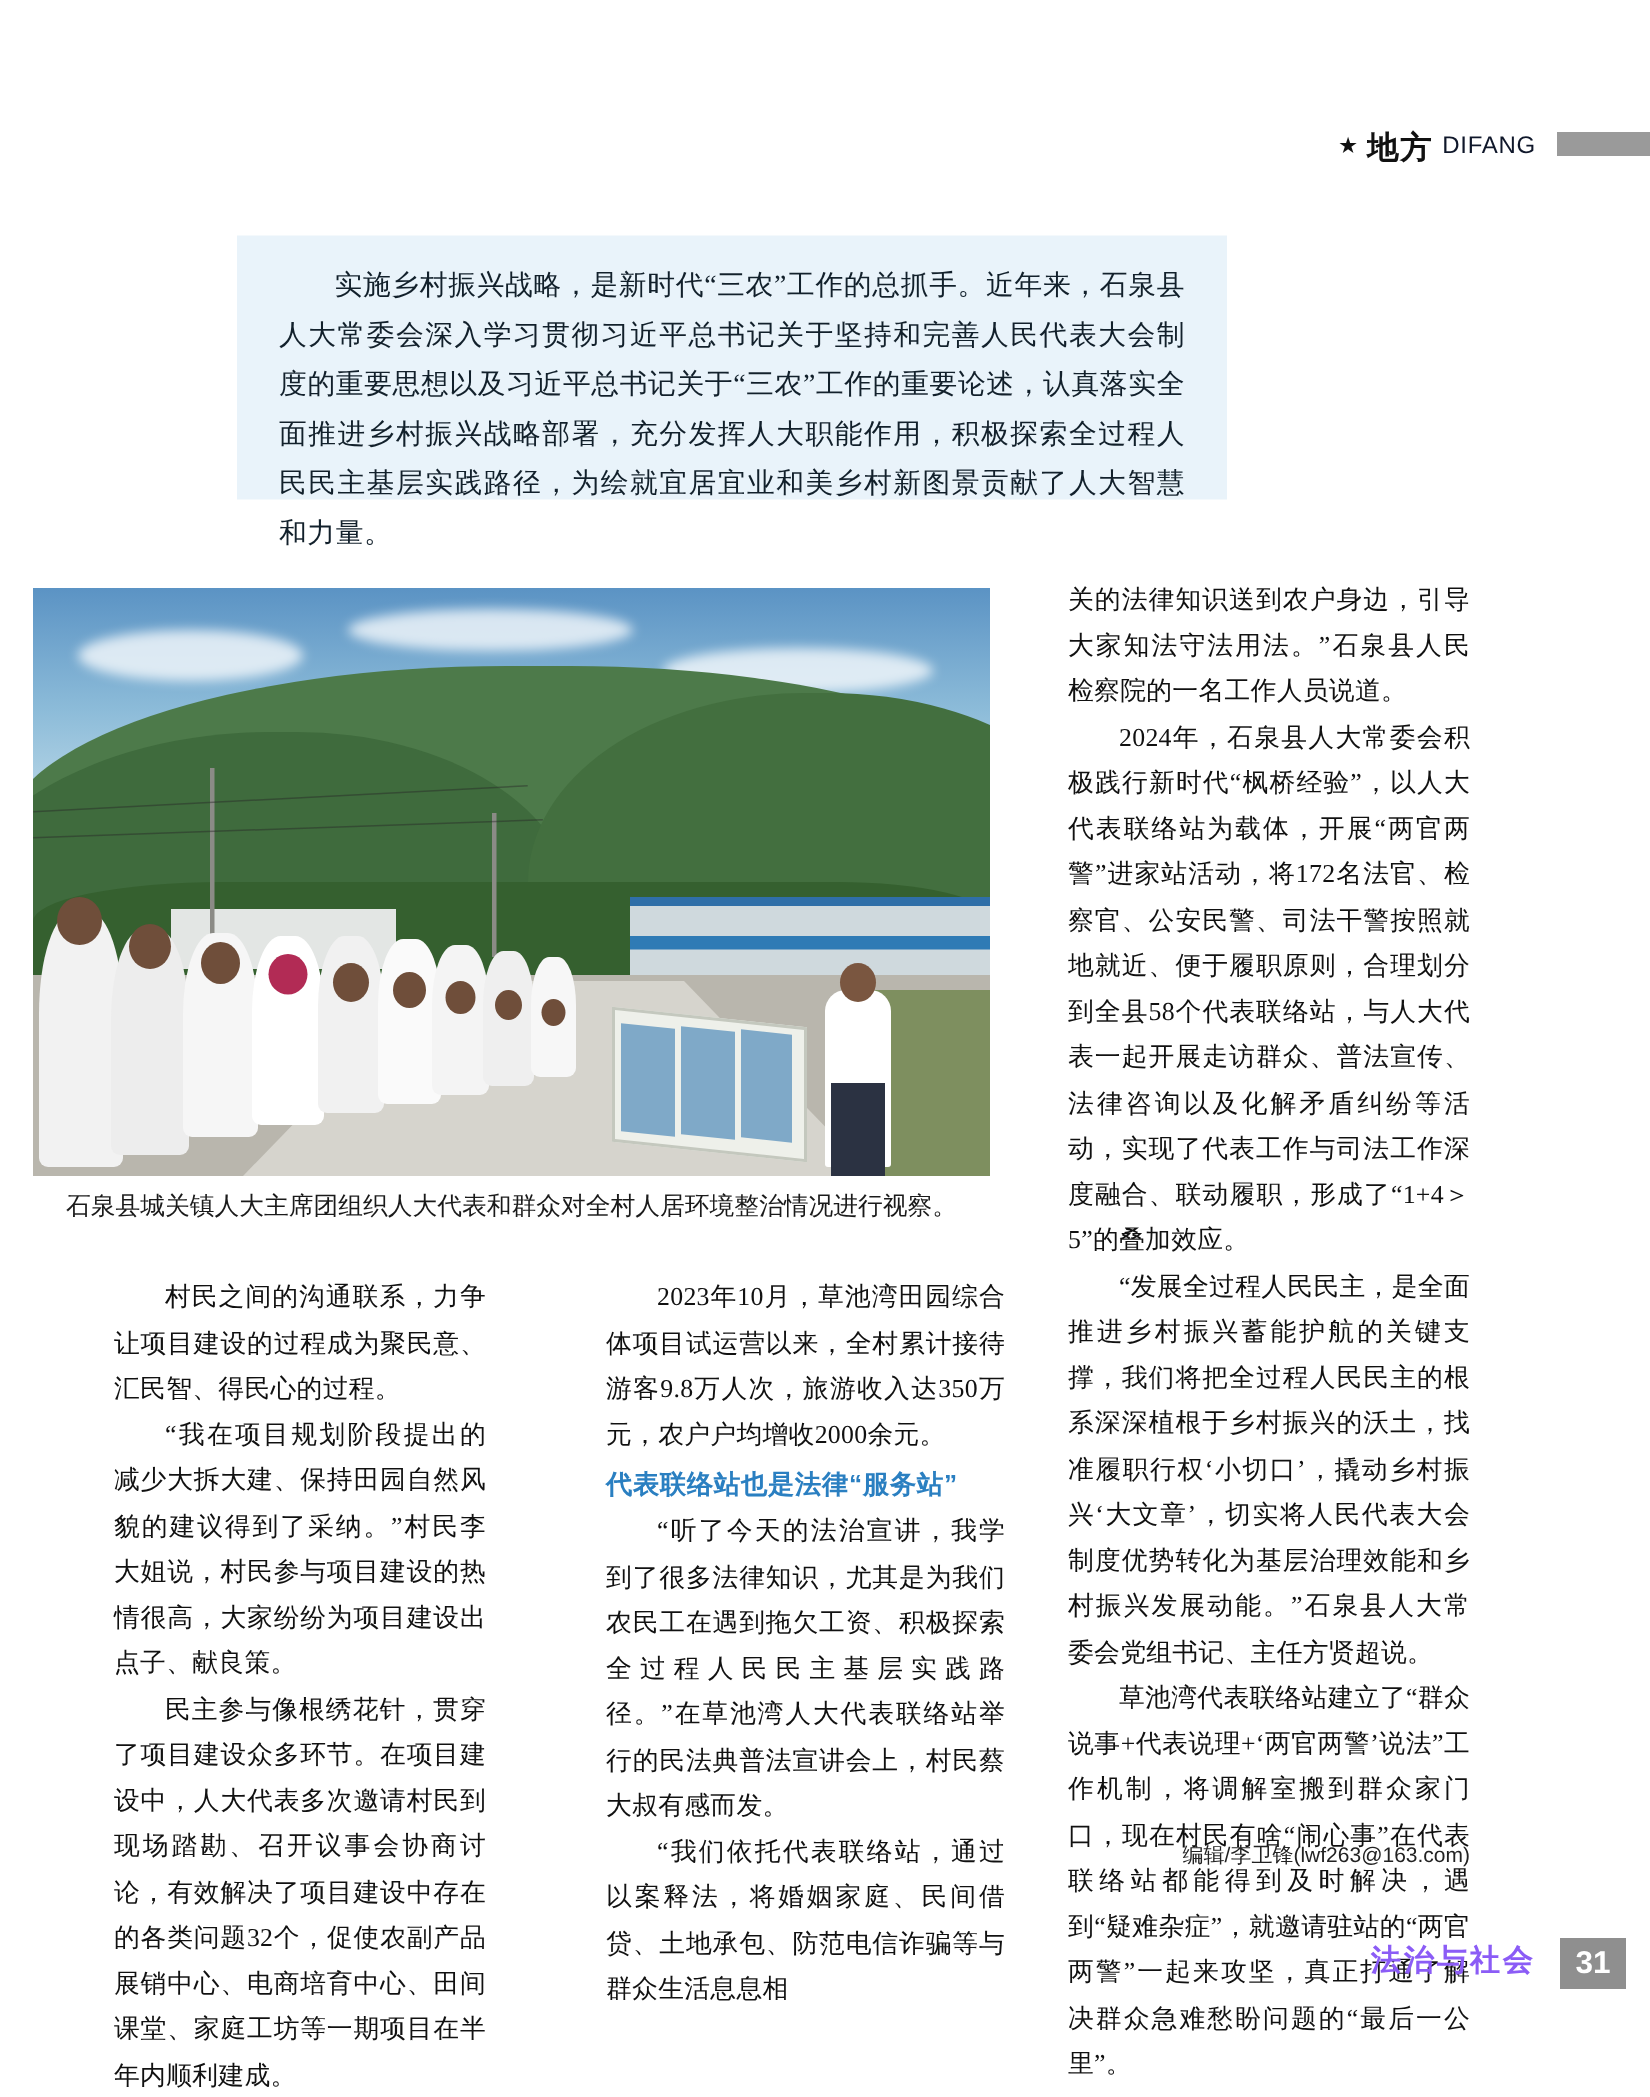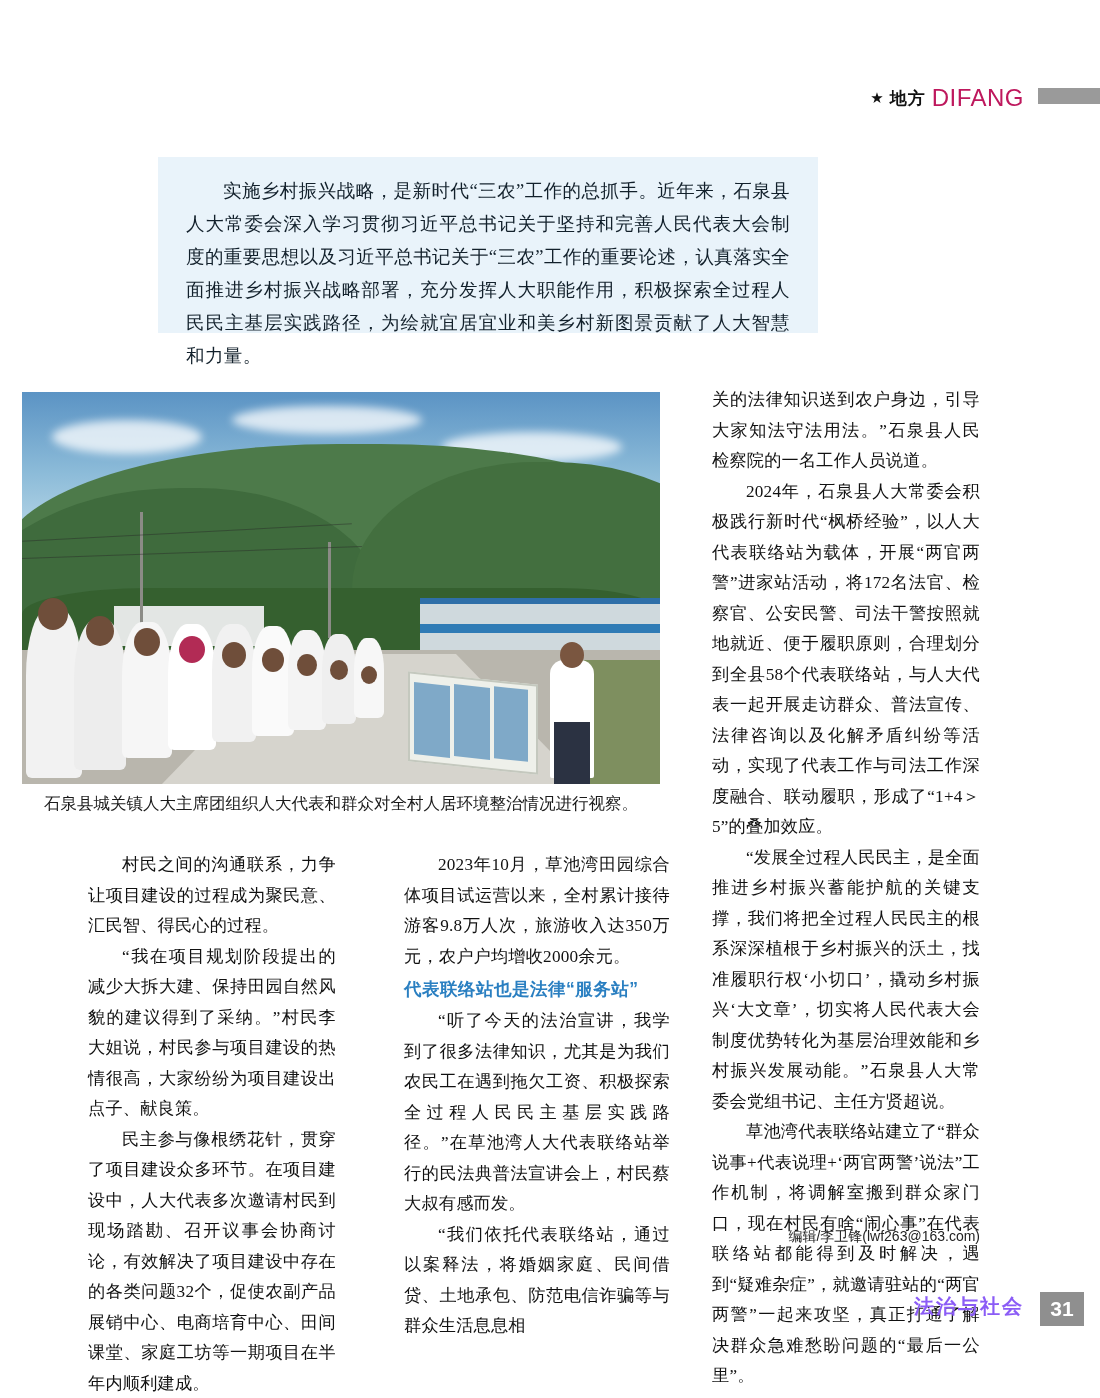--- a/index.html
+++ b/index.html
@@ -33,29 +33,29 @@
     gap: 6px;
   }
   .star-icon {
     font-size: 15px;
     color: #111;
     line-height: 1;
   }
   .header-cn {
     font-family: "Liberation Sans", sans-serif;
     font-weight: bold;
-    font-size: 17px;
+    font-size: 21px;
     letter-spacing: 1px;
     color: #111;
   }
   .header-en {
     font-family: "Liberation Sans", sans-serif;
-    font-size: 24px;
+    font-size: 16px;
     letter-spacing: 0.5px;
-    color: #be185d;
+    color: #0f172a;
   }
   .header-block {
     position: absolute;
     right: 0;
     top: 4px;
     width: 62px;
     height: 16px;
     background: #9a9a9a;
   }
 
@@ -240,21 +240,21 @@
     line-height: 30.5px;
     text-align: justify;
     color: #111;
     letter-spacing: 0.2px;
   }
   .col p {
     margin: 0;
     text-indent: 34px;
   }
   .col p.noindent { text-indent: 0; }
-  .col-1 { left: 88px; top: 850px; width: 248px; }
+  .col-1 { left: 76px; top: 850px; width: 248px; }
   .col-2 { left: 404px; top: 850px; width: 266px; }
   .col-3 { left: 712px; top: 385px; width: 268px; }
 
   .subhead {
     color: #2a7fc1;
     font-family: Liberation Sans, sans-serif;
     font-weight: bold;
     font-size: 17.5px;
     line-height: 34px;
     margin: 6px 0 2px 0;

